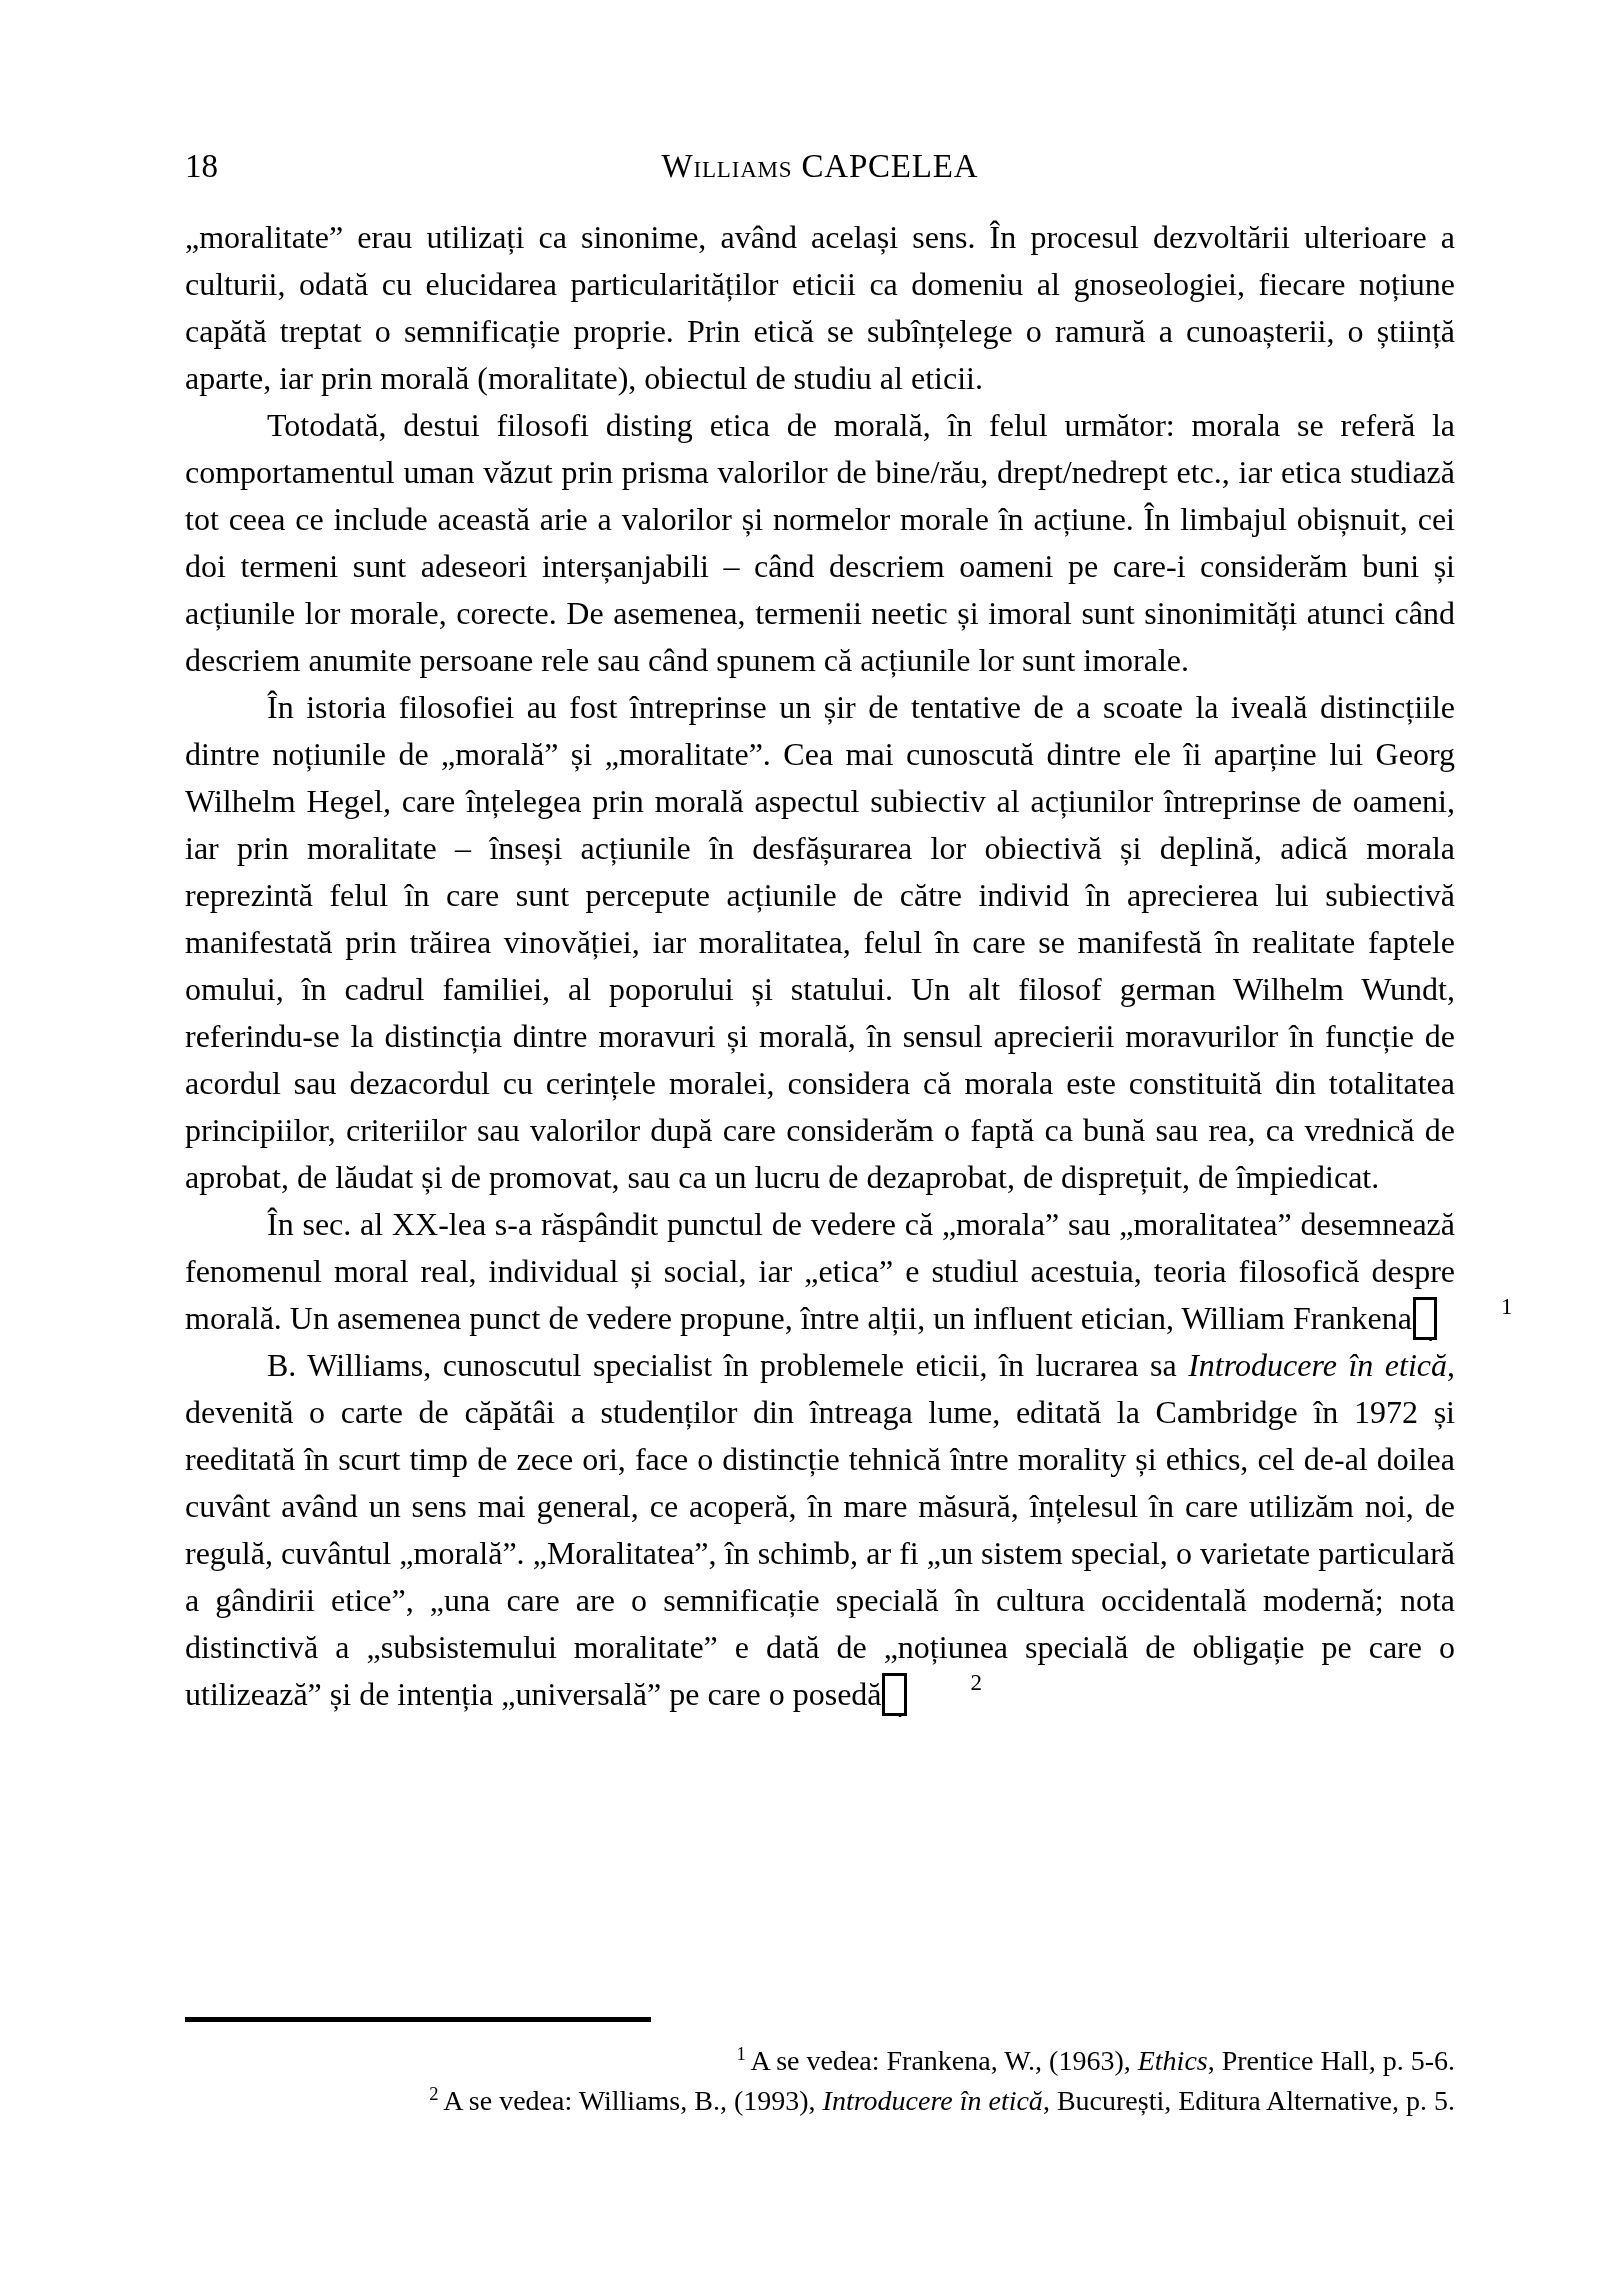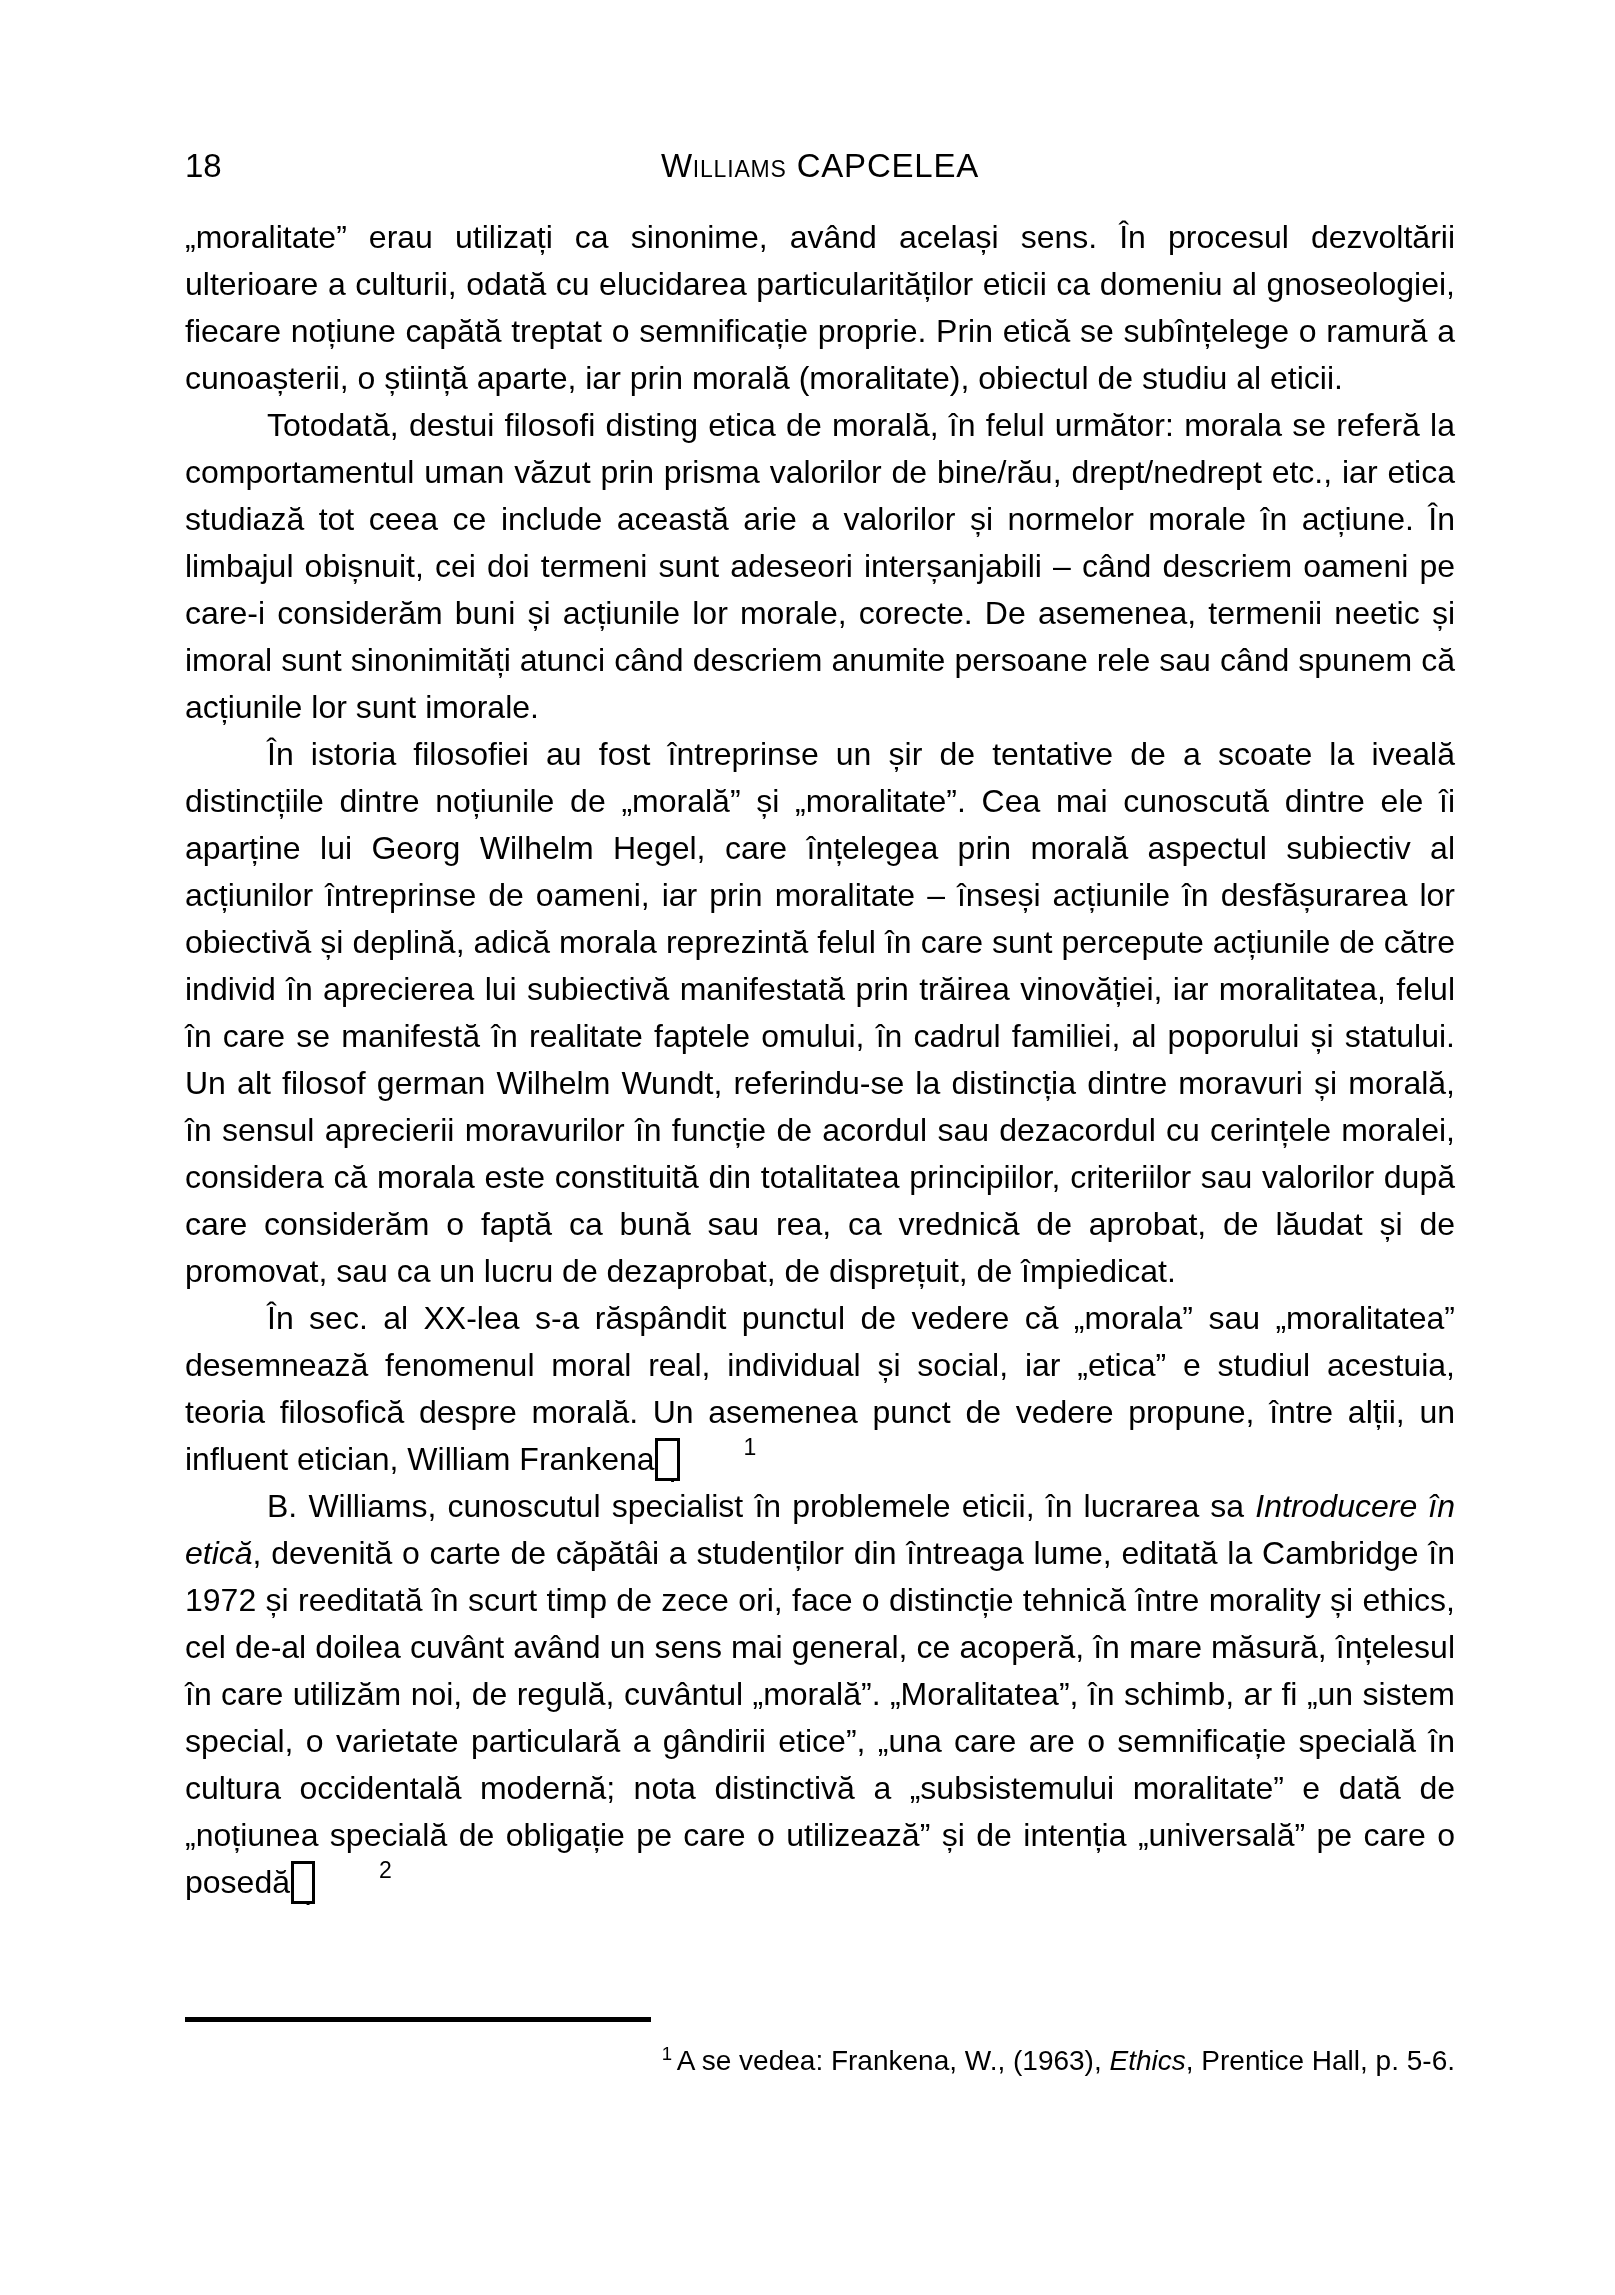--- a/index.html
+++ b/index.html
@@ -2,21 +2,21 @@
 <html lang="ro" style="font-size:12.4px"><head>
 <meta charset="utf-8">
 <style>
   html, body { margin: 0; padding: 0; background: #e8e8e8; }
   .page {
     position: relative;
     width: 1615px;
     height: 2295px;
     background: #ffffff;
     color: #000000;
-    font-family: Liberation Sans, sans-serif;
+    font-family: Liberation Serif, serif;
     overflow: hidden;
   }
   
   .header {
     position: absolute;
     top: 149px;
     left: 185px;
     width: 1270px;
     height: 39px;
     font-size: 33px;
@@ -112,17 +112,18 @@
       <p class="indent"><span>Totodată, destui filosofi disting etica de morală, în felul următor: morala se referă la comportamentul uman văzut prin prisma valorilor de bine/rău, drept/nedrept etc., iar etica studiază tot ceea ce include această arie a valorilor și normelor morale în acțiune. În limbajul obișnuit, cei doi termeni sunt adeseori interșanjabili – când descriem oameni pe care-i considerăm buni și acțiunile lor morale, corecte. De asemenea, termenii neetic și imoral sunt sinonimități atunci când descriem anumite persoane rele sau când spunem că acțiunile lor sunt imorale.</span></p>
       <p class="indent"><span>În istoria filosofiei au fost întreprinse un șir de tentative de a scoate la iveală distincțiile dintre noțiunile de „morală” și „moralitate”. Cea mai cunoscută dintre ele îi aparține lui Georg Wilhelm Hegel, care înțelegea prin morală aspectul subiectiv al acțiunilor întreprinse de oameni, iar prin moralitate – înseși acțiunile în desfășurarea lor obiectivă și deplină, adică morala reprezintă felul în care sunt percepute acțiunile de către individ în aprecierea lui subiectivă manifestată prin trăirea vinovăției, iar moralitatea, felul în care se manifestă în realitate faptele omului, în cadrul familiei, al poporului și statului. Un alt filosof german Wilhelm Wundt, referindu-se la distincția dintre moravuri și morală, în sensul aprecierii moravurilor în funcție de acordul sau dezacordul cu cerințele moralei, considera că morala este constituită din totalitatea principiilor, criteriilor sau valorilor după care considerăm o faptă ca bună sau rea, ca vrednică de aprobat, de lăudat și de promovat, sau ca un lucru de dezaprobat, de disprețuit, de împiedicat.</span></p>
       <p class="indent"><span>În sec. al XX-lea s-a răspândit punctul de vedere că „morala” sau „moralitatea” desemnează fenomenul moral real, individual și social, iar „etica” e studiul acestuia, teoria filosofică despre morală. Un asemenea punct de vedere propune, între alții, un influent etician, William Frankena</span><span class="fnref"><span class="num">1</span><span class="dot">.</span></span></p>
       <p class="indent"><span>B. Williams, cunoscutul specialist în problemele eticii, în lucrarea sa </span><em>Introducere în etică</em><span>, devenită o carte de căpătâi a studenților din întreaga lume, editată la Cambridge în 1972 și reeditată în scurt timp de zece ori, face o distincție tehnică între morality și ethics, cel de-al doilea cuvânt având un sens mai general, ce acoperă, în mare măsură, înțelesul în care utilizăm noi, de regulă, cuvântul „morală”. „Moralitatea”, în schimb, ar fi „un sistem special, o varietate particulară a gândirii etice”, „una care are o semnificație specială în cultura occidentală modernă; nota distinctivă a „subsistemului moralitate” e dată de „noțiunea specială de obligație pe care o utilizează” și de intenția „universală” pe care o posedă</span><span class="fnref"><span class="num">2</span><span class="dot">.</span></span></p>
     </div>
 
   <div class="footnotes">
     <div class="fn-rule"></div>
     <div>
         <p class="footnote"><span class="fnmark">1</span><span>A se vedea: Frankena, W., (1963), </span><em>Ethics</em><span>, Prentice Hall, p. 5-6.</span></p>
+        <p class="footnote"><span class="fnmark">2</span><span>A se vedea: Williams, B., (1993), </span><em>Introducere în etică</em><span>, București, Editura Alternative, p. 5.</span></p>
       </div>
   </div>
 
 </div>
 
 
 </body></html>

